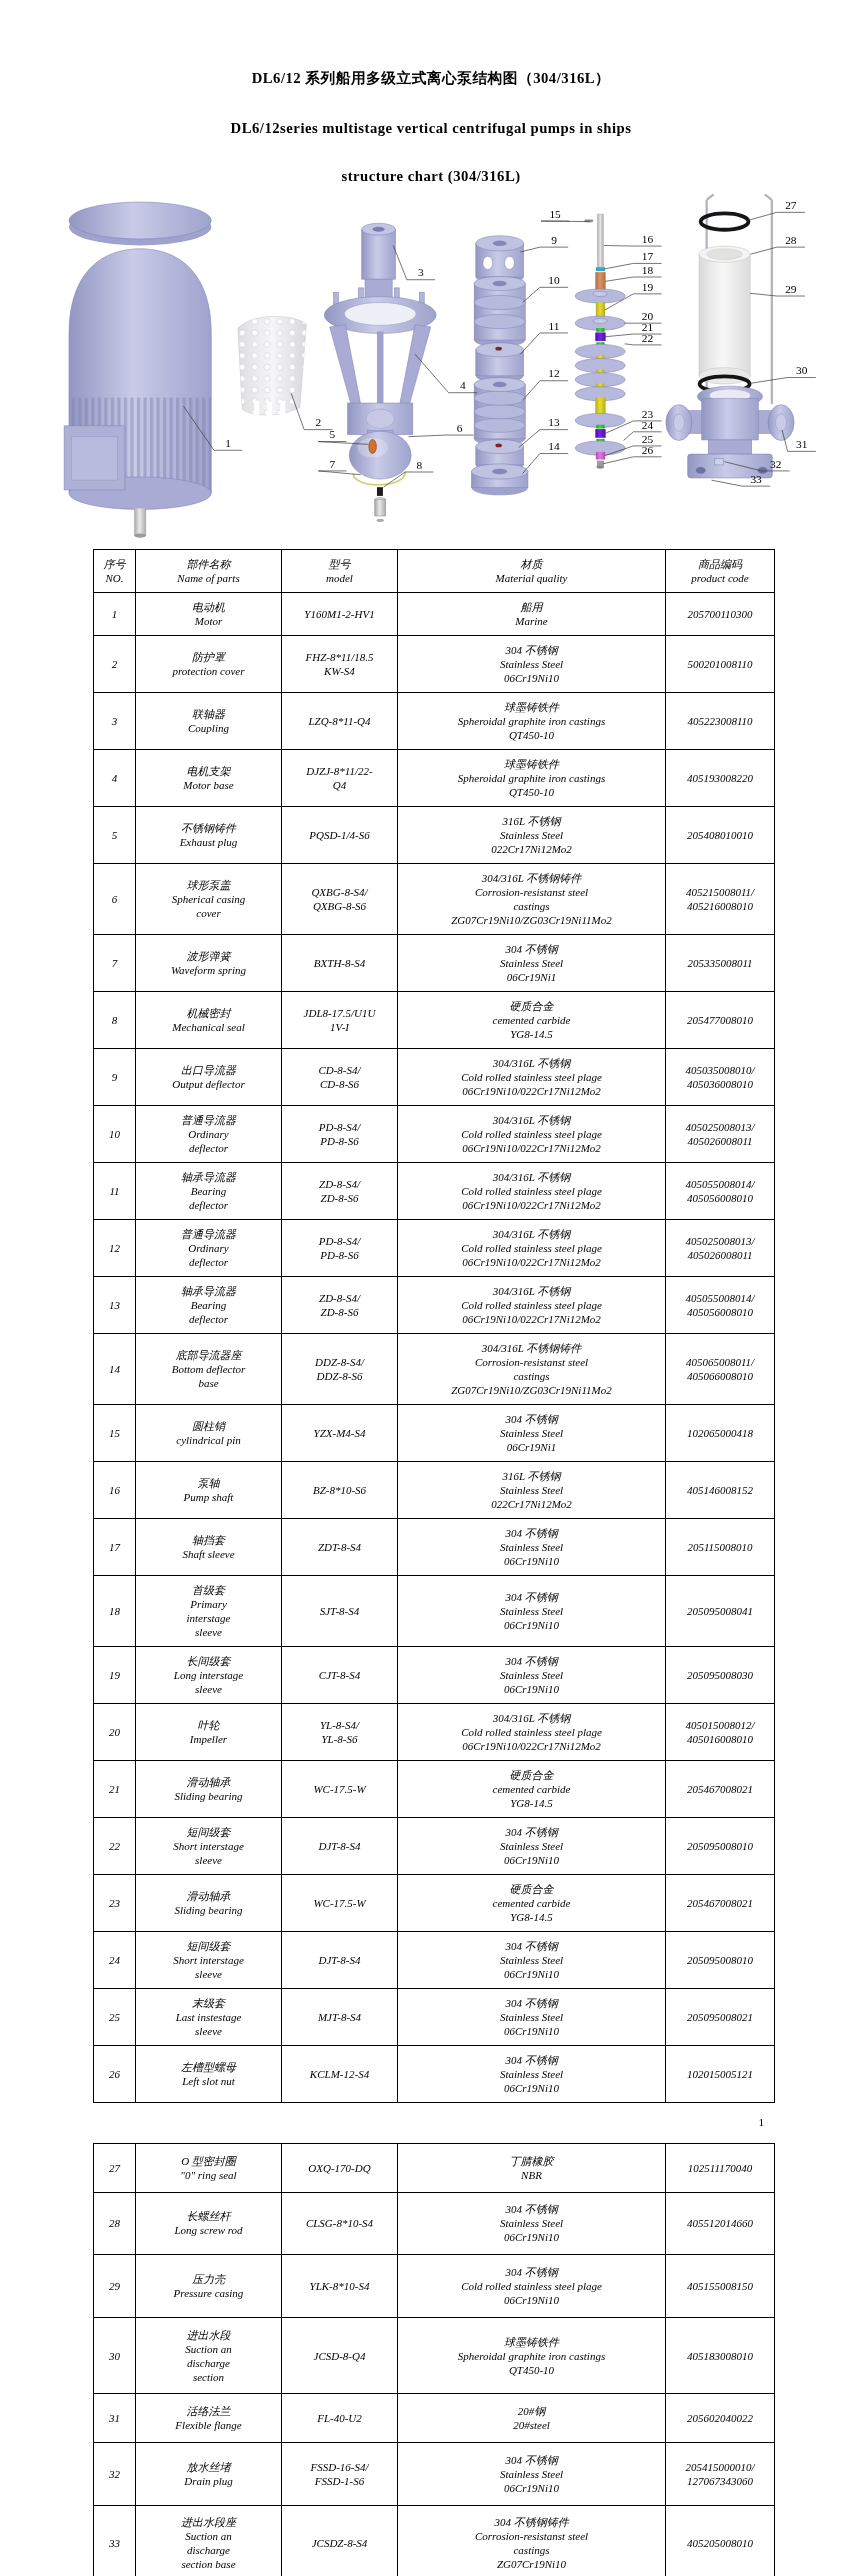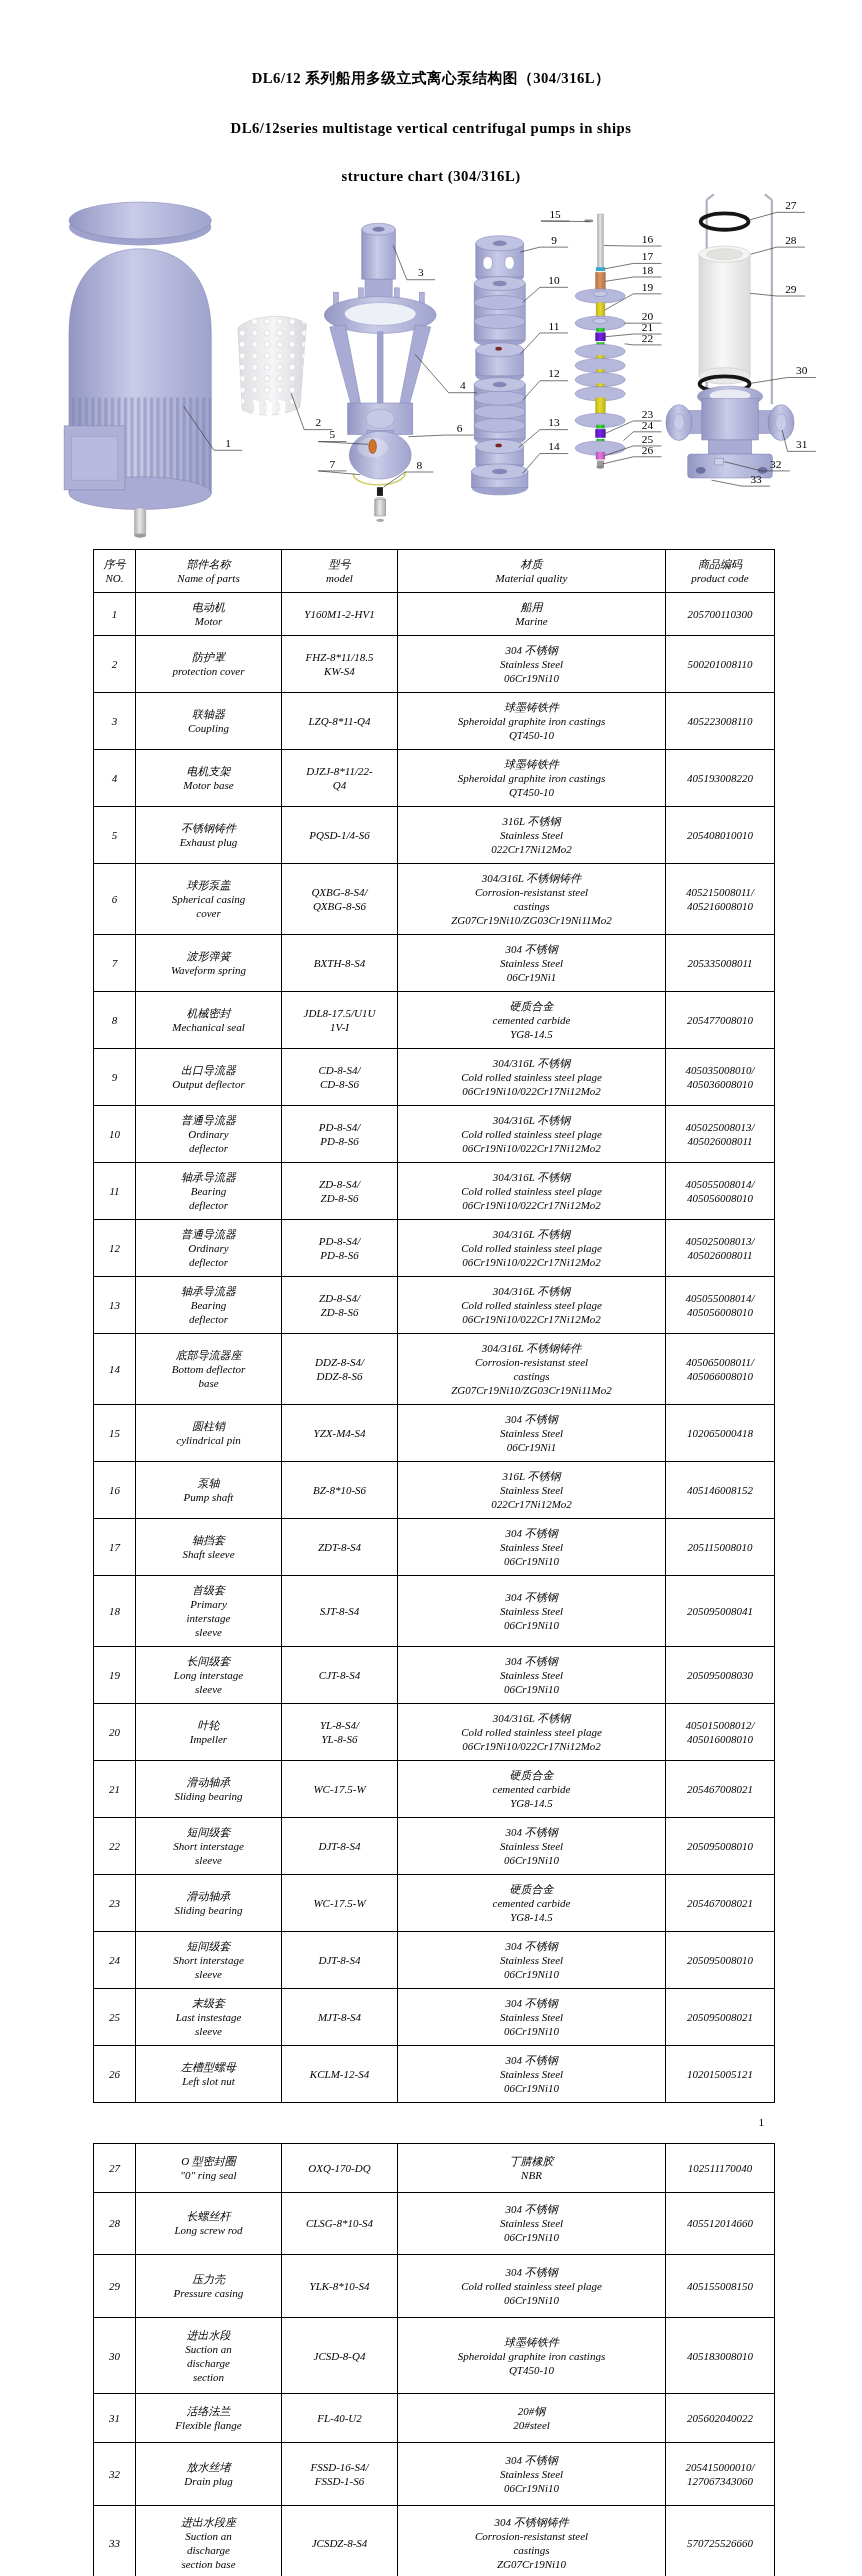--- a/index.html
+++ b/index.html
@@ -1052,20 +1052,20 @@
           <td>
             <div class="line">JCSDZ-8-S4</div>
           </td>
           <td>
             <div class="line">304 不锈钢铸件</div>
             <div class="line">Corrosion-resistanst steel</div>
             <div class="line">castings</div>
             <div class="line">ZG07Cr19Ni10</div>
           </td>
           <td>
-            <div class="line">570725526660</div>
+            <div class="line">405205008010</div>
           </td>
         </tr>
       </tbody>
   </table>
 
 </div>
 
 
 </body></html>

